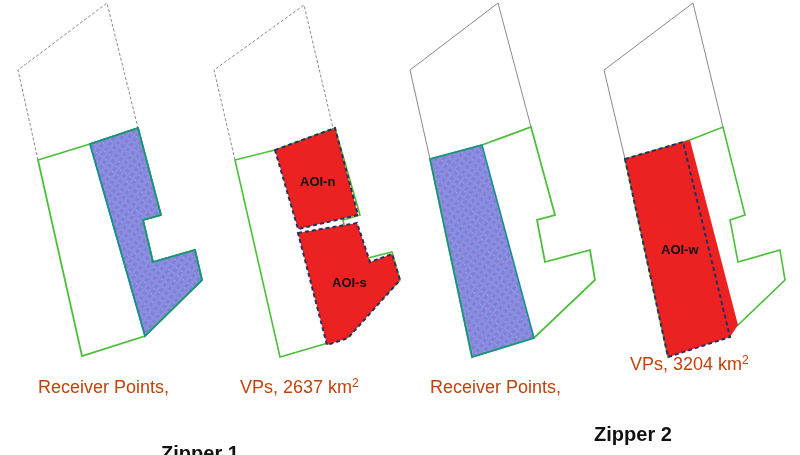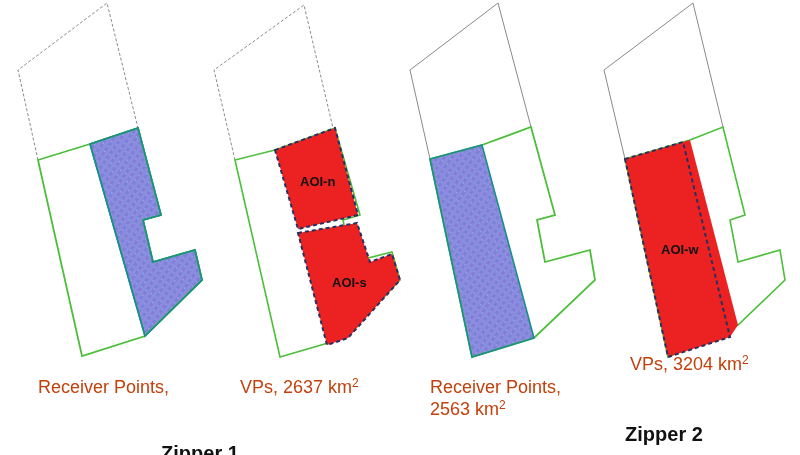--- a/index.html
+++ b/index.html
@@ -60,20 +60,19 @@
 </div>
 
 <div class="caption" style="left:240px; top:376px; width:140px;">
   <div><span>VPs, 2637 km</span><sup>2</sup></div>
 </div>
 
 <div class="zip" style="left:150px; top:423px; width:100px;margin-top:19px;">Zipper 1</div>
 
 <div class="caption" style="left:430px; top:376px; width:150px;">
   <div>Receiver Points,</div>
-  <div><span>2563 km</span><sup>2</sup></div>
 </div>
 
 <div class="caption" style="left:630px; top:353px; width:140px;">
   <div><span>VPs, 3204 km</span><sup>2</sup></div>
 </div>
 
-<div class="zip" style="left:609px; top:423px; width:110px;text-align:center;">Zipper 2</div>
+<div class="zip" style="left:578px; top:423px; width:110px;text-align:center;">Zipper 2</div>
 
 </body></html>

